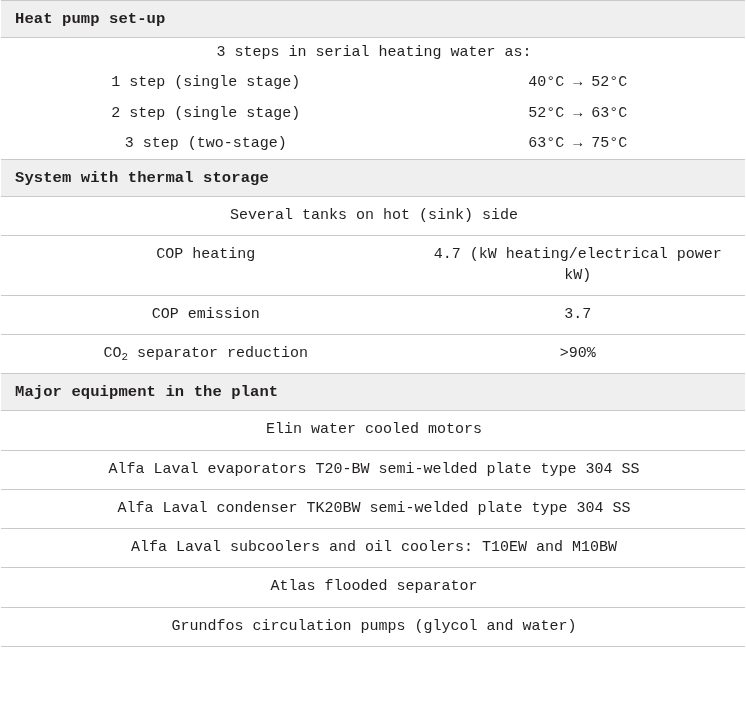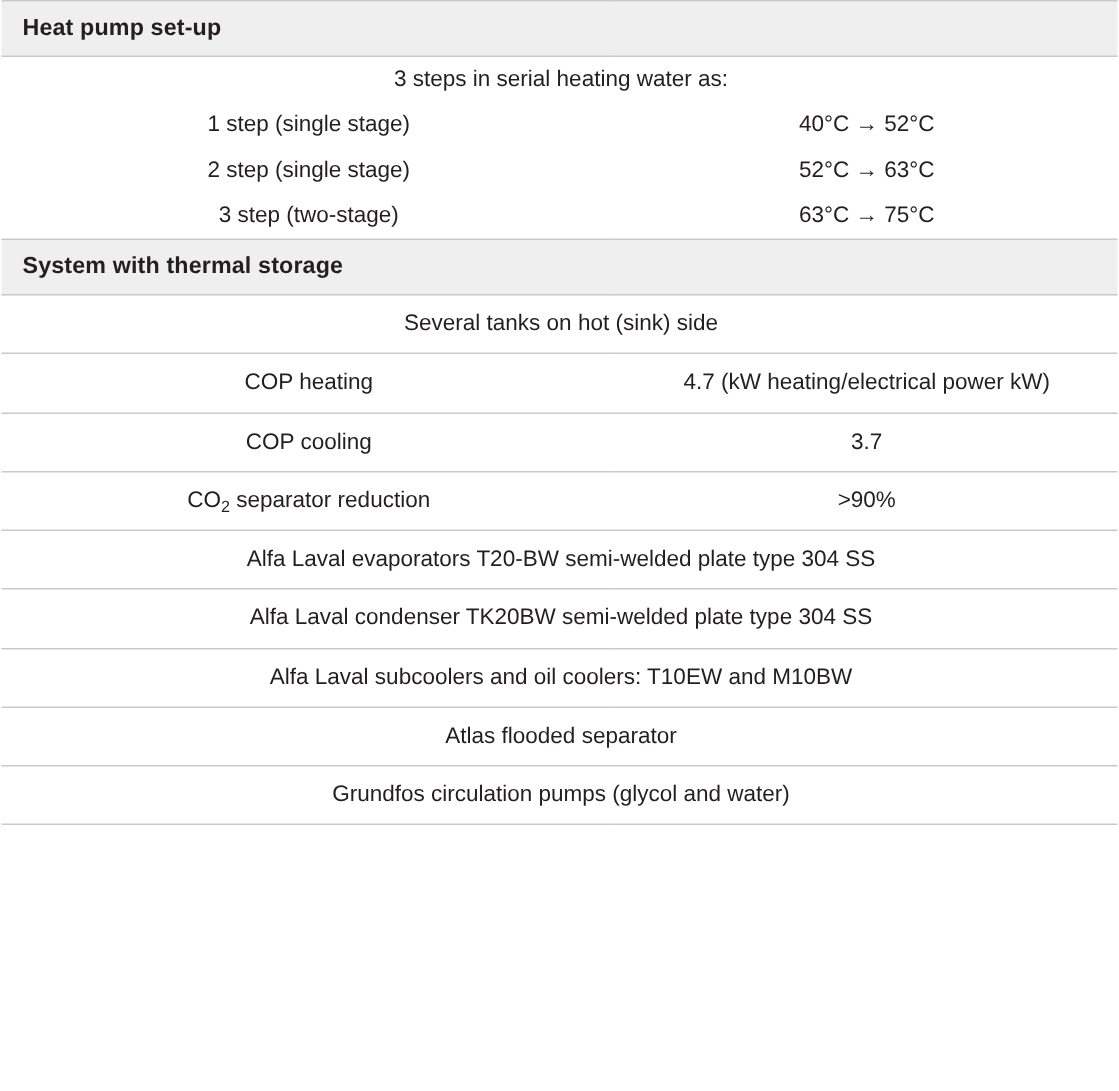--- a/index.html
+++ b/index.html
@@ -19,20 +19,21 @@
     margin: 0 auto;
     border-collapse: collapse;
     table-layout: fixed;
   }
   .spec-table tr {
     border-bottom: 1px solid #c9c9c9;
   }
   .spec-table td {
     padding: 0;
     vertical-align: top;
+    font-family: Liberation Mono, monospace;
   }
   .row-header td {
     background: #efefef;
     font-weight: bold;
     font-size: 15.5px;
     padding: 9px 12px 9px 14px;
     letter-spacing: 0.1px;
   }
   .row-header.first td {
     border-top: 1px solid #c9c9c9;
@@ -106,28 +107,34 @@
     </tr>
     <tr class="row-plain">
       <td colspan="2">Several tanks on hot (sink) side</td>
     </tr>
 
     <tr class="row-plain">
       <td>COP heating</td>
       <td>4.7 (kW heating/electrical power kW)</td>
     </tr>
     <tr class="row-plain">
-      <td>COP cooling</td>
+      <td>COP emission</td>
       <td>3.7</td>
     </tr>
     <tr class="row-plain">
       <td><span>CO</span><sub>2</sub><span> separator reduction</span></td>
       <td>&gt;90%</td>
     </tr>
 
+    <tr class="row-header">
+      <td colspan="2">Major equipment in the plant</td>
+    </tr>
+    <tr class="row-plain">
+      <td colspan="2">Elin water cooled motors</td>
+    </tr>
     <tr class="row-plain">
       <td colspan="2">Alfa Laval evaporators T20-BW semi-welded plate type 304 SS</td>
     </tr>
     <tr class="row-plain">
       <td colspan="2">Alfa Laval condenser TK20BW semi-welded plate type 304 SS</td>
     </tr>
     <tr class="row-plain">
       <td colspan="2">Alfa Laval subcoolers and oil coolers: T10EW and M10BW</td>
     </tr>
     <tr class="row-plain">

